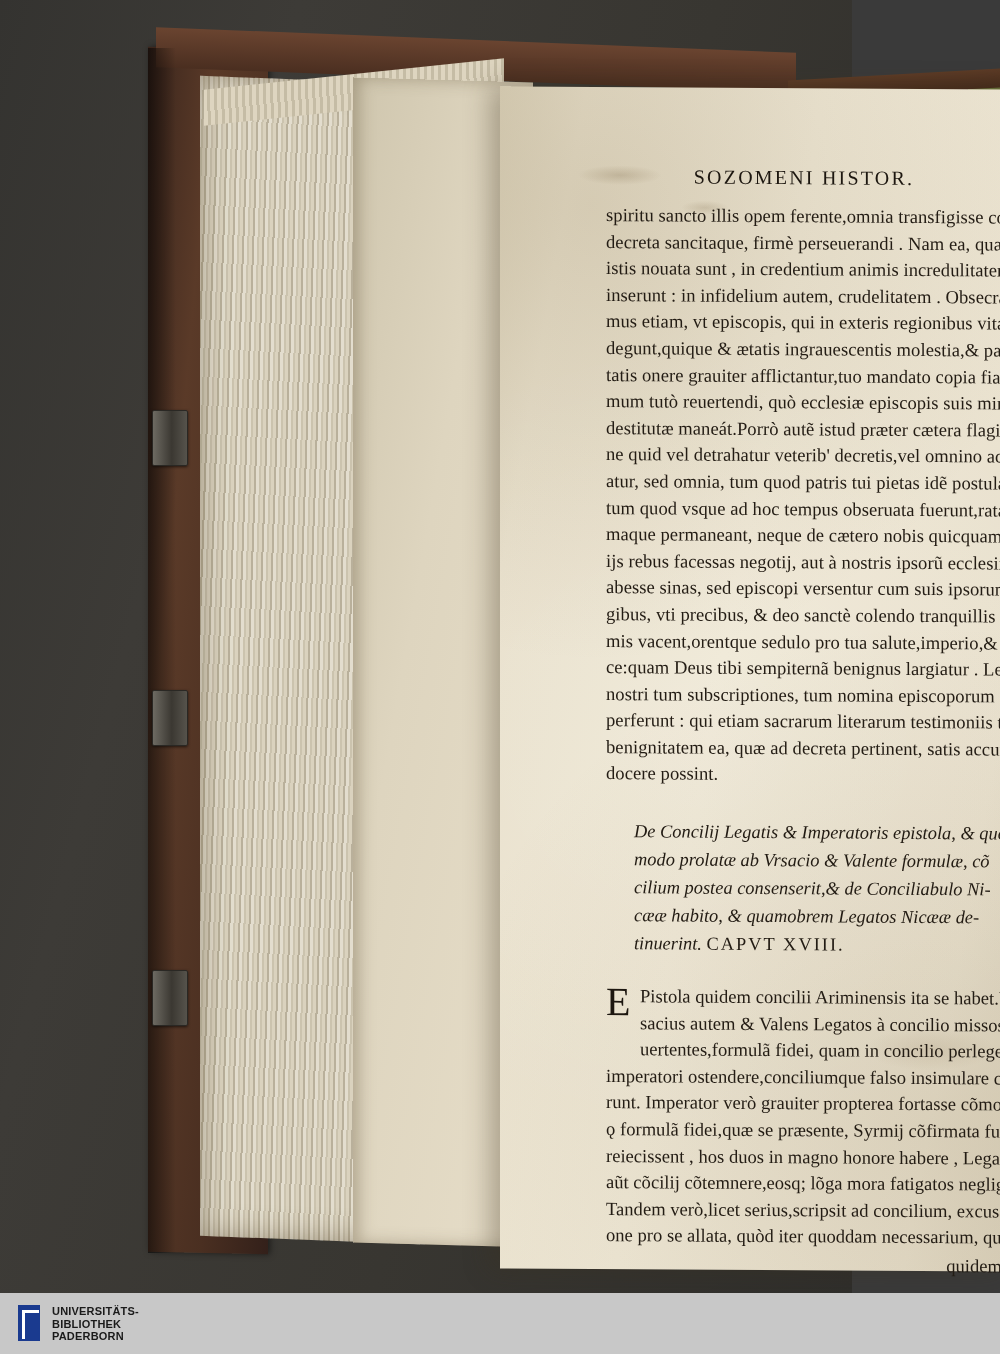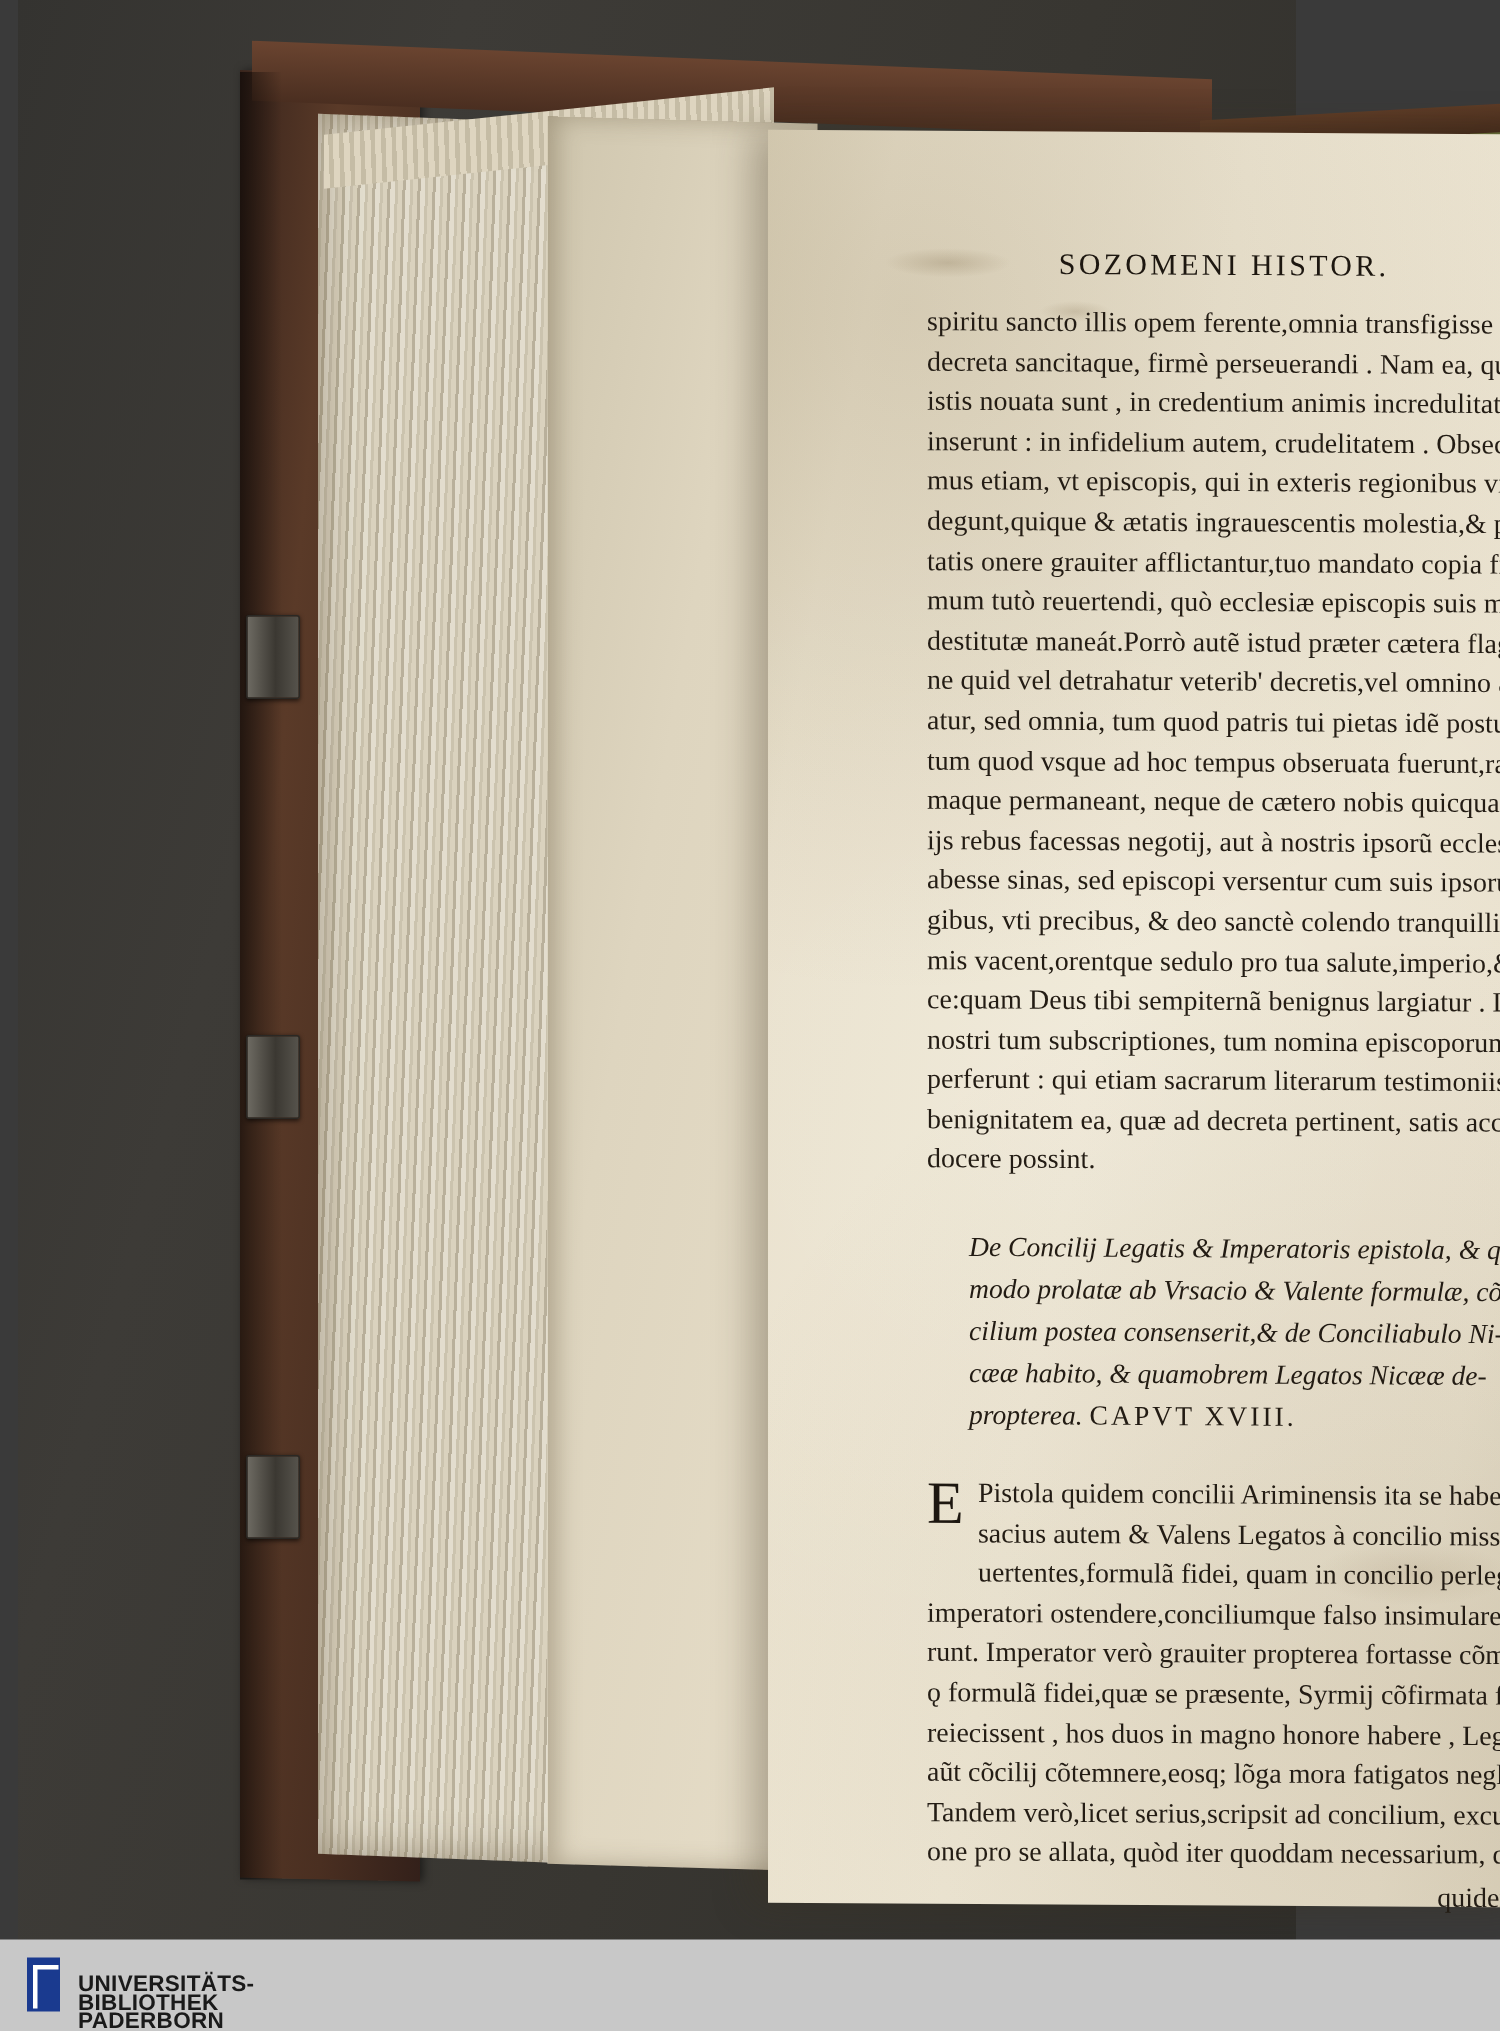--- a/index.html
+++ b/index.html
@@ -11,21 +11,21 @@
     width: 1000px;
     height: 1354px;
     position: relative;
     overflow: hidden;
     font-family: "Liberation Serif", serif;
   }
 
   
   #scan {
     position: absolute;
-    left: 12px; top: 0;
+    left: 0; top: 0;
     width: 852px;
     height: 1293px;
     background:
       radial-gradient(ellipse at 30% 20%, #4a4845 0%, #3b3a37 45%, #2e2d2b 100%);
   }
 
   
   #table {
     position: absolute;
     inset: 0;
@@ -263,23 +263,23 @@
     content: "";
     position: absolute;
     left: 4px; top: 5px;
     width: 14px; height: 26px;
     border-left: 3px solid #fff;
     border-top: 3px solid #fff;
   }
   #footer .lib-name {
     position: absolute;
     left: 52px;
-    top: 24px;
+    top: 12px;
     font-family: "Liberation Sans", sans-serif;
-    font-size: 15px;
+    font-size: 11px;
     font-weight: bold;
     line-height: 12.5px;
     color: #1a1a1a;
     letter-spacing: .2px;
   }
   #footer .lib-name span { display: block; }
 </style>
 </head>
 <body>
 
@@ -336,21 +336,21 @@
           <div>benignitatem ea, quæ ad decreta pertinent,  satis accuratè</div>
           <div>docere possint.</div>
         </div>
 
         <div class="chapter-head">
           <div>De Concilij Legatis &amp; Imperatoris epistola, &amp; quo</div>
           <div>modo prolatæ ab Vrsacio &amp; Valente formulæ, cõ</div>
           <div>cilium postea consenserit,&amp; de Conciliabulo Ni-</div>
           <div>cææ habito, &amp; quamobrem Legatos Nicææ de-</div>
           <div>
-            <span>propterea.</span>
+            <span>tinuerint.</span>
             <span class="caput">CAPVT   XVIII.</span>
           </div>
         </div>
 
         <div class="body2">
           <span class="dropcap">E</span>
           <div class="l1">Pistola quidem concilii Ariminensis ita se habet.Vr-</div>
           <div class="l2">sacius autem &amp; Valens Legatos à concilio missos præ-</div>
           <div style="padding-left:34px">uertentes,formulã fidei, quam in concilio perlegerãt,</div>
           <div>imperatori ostendere,conciliumque falso insimulare cœpe-</div>

